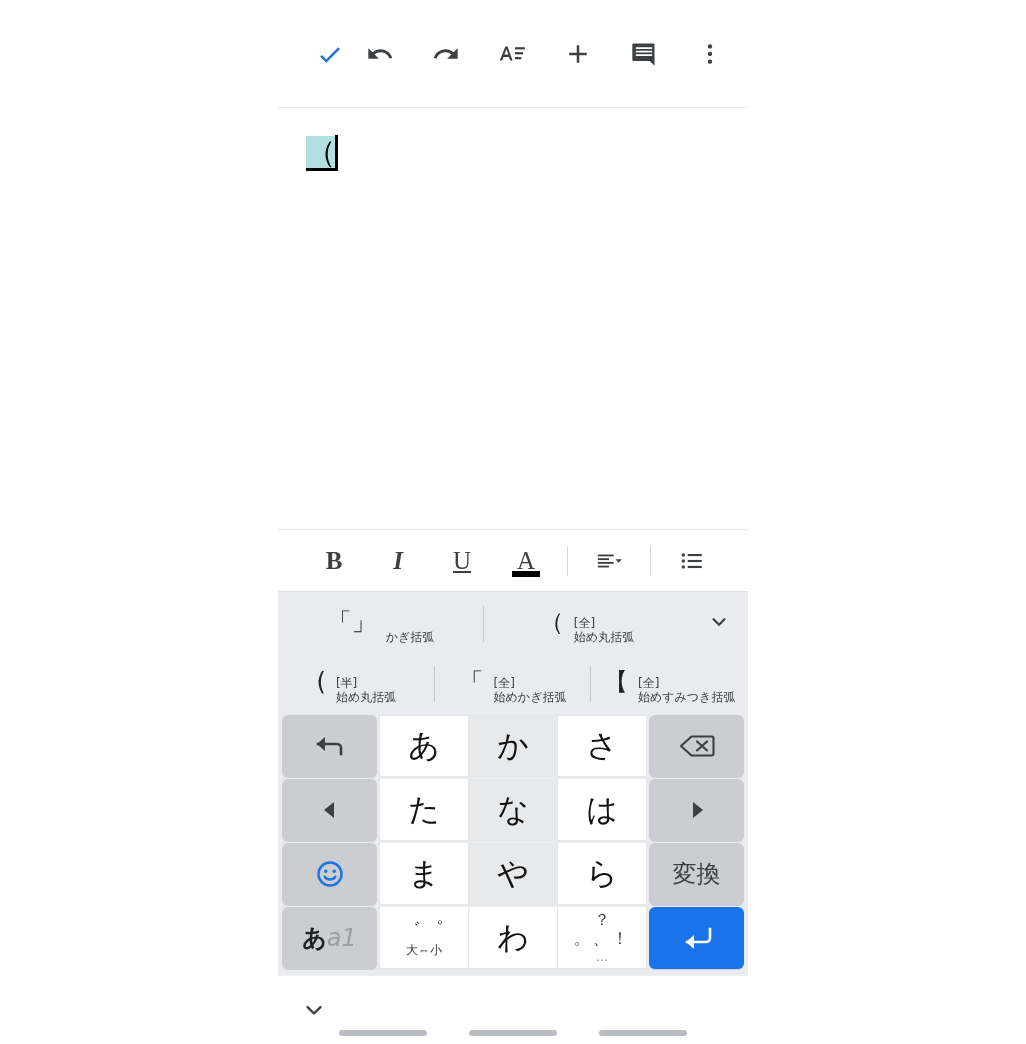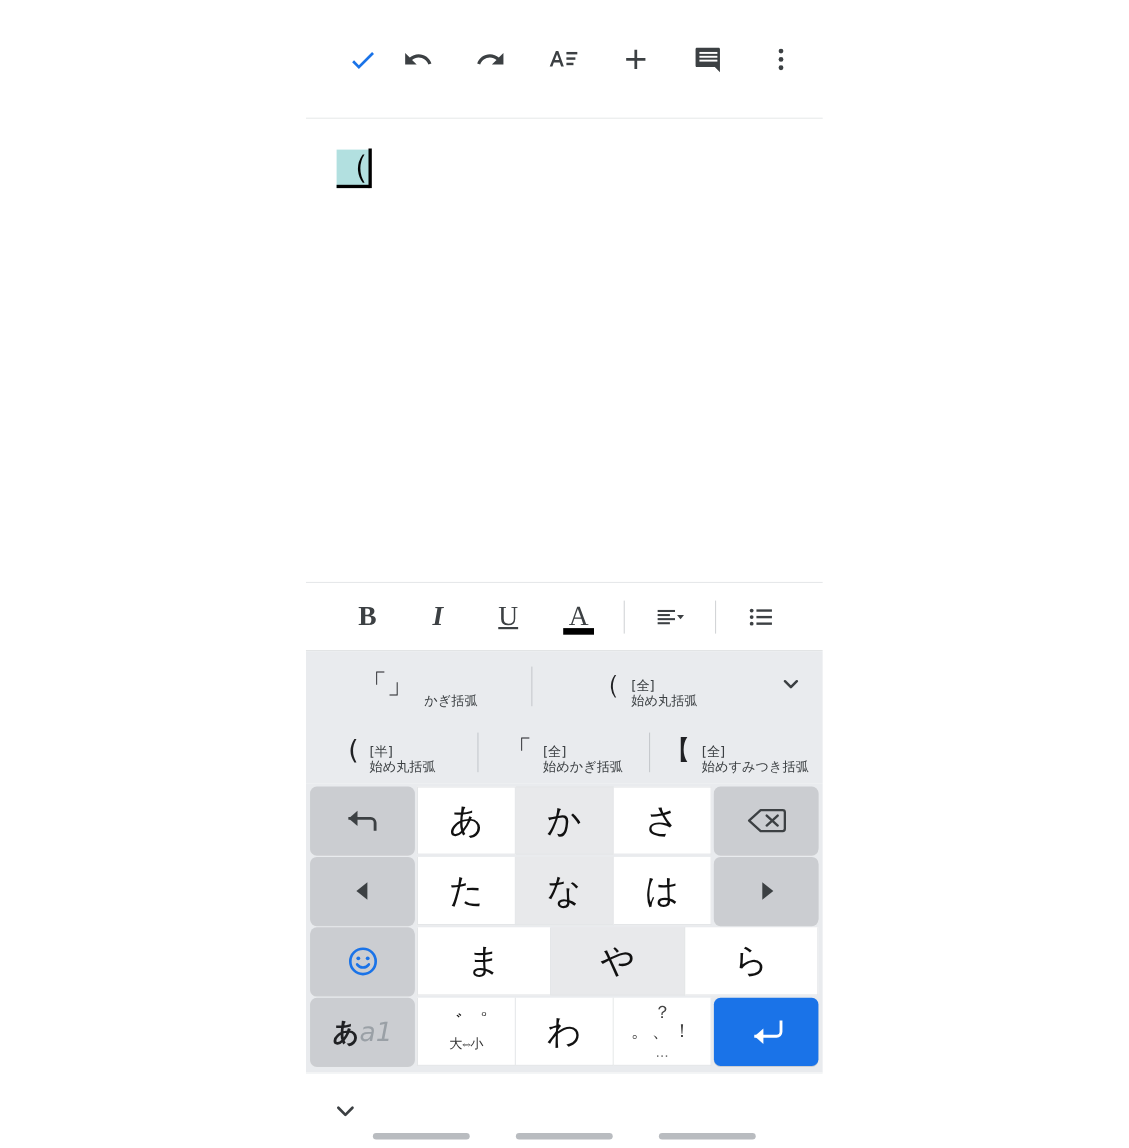--- a/index.html
+++ b/index.html
@@ -251,21 +251,21 @@
   .key-dakuten .top {
     font-size: 19px;
     letter-spacing: 3px;
     font-family: "DejaVu Sans", sans-serif;
     color: #111;
   }
   .key-dakuten .bot {
     font-size: 12px;
     margin-top: 5px;
     color: #333;
-    font-family: Liberation Mono, monospace;
+    font-family: Liberation Sans, sans-serif;
   }
   .key-punct {
     display: flex;
     flex-direction: column;
     align-items: center;
     justify-content: center;
     line-height: 1;
     color: #444;
   }
   .key-punct .q { font-size: 16px; }
@@ -508,20 +508,21 @@
             <circle cx="9.3" cy="10.6" r="1.5" fill="#1a73e8"></circle>
             <circle cx="16.7" cy="10.6" r="1.5" fill="#1a73e8"></circle>
             <path d="M8.4 15.4a5.6 5.6 0 0 0 9.2 0" fill="none" stroke="#1a73e8" stroke-width="2.1" stroke-linecap="round"></path>
           </svg>
         </div>
         <div class="kb-grid">
           <div class="key main first">ま</div>
           <div class="key main pressed">や</div>
           <div class="key main">ら</div>
         </div>
+        <div class="key side key-conv">変換</div>
       </div>
 
       <div class="kb-row">
         <div class="key side key-ime">
           <span class="on">あ</span>
             <span class="off">a1</span>
         </div>
         <div class="kb-grid">
           <div class="key main first">
             <span class="key-dakuten">

